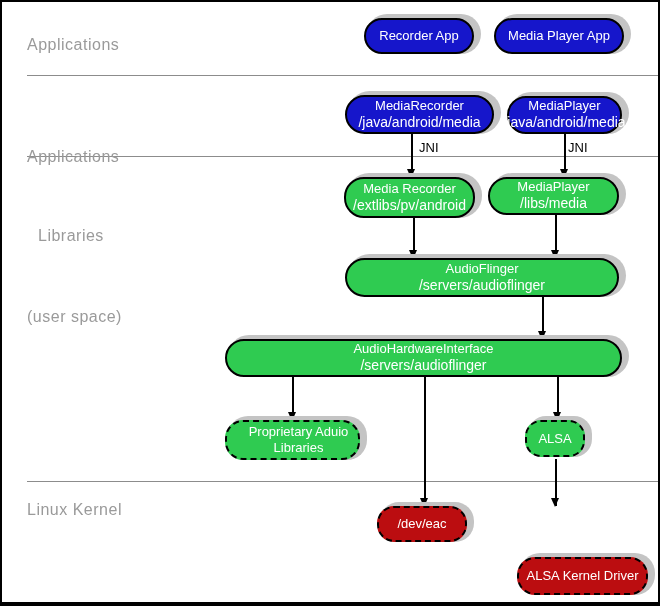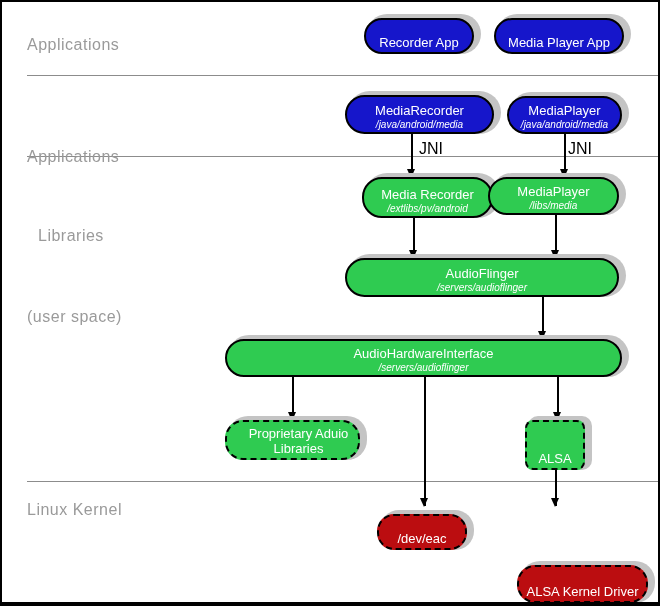--- a/index.html
+++ b/index.html
@@ -14,56 +14,56 @@
   }
   
   .sec{
     position:absolute;color:var(--section-label);font-size:16px;line-height:27px;
     letter-spacing:0.5px;white-space:pre;
   }
   
   .divider{position:absolute;left:25px;width:631px;height:1px;background:var(--divider);}
   
   .node{
-    position:absolute;display:flex;flex-direction:column;align-items:center;justify-content:flex-end;
+    position:absolute;display:flex;flex-direction:column;align-items:center;justify-content:center;
     box-sizing:border-box;color:#fff;text-align:center;border:2px solid #000;border-radius:20px;
     box-shadow:5px -2px 0 2px var(--shadow);font-size:13px;line-height:1.2;padding:1px 4px;
   }
   .blue{background:var(--app-blue);}
   .green{background:var(--lib-green);}
-  .red{background:var(--kernel-red);margin-top:8px;}
+  .red{background:var(--kernel-red);}
   .dashed{border-style:dashed;}
-  .node .path{font-size:10px;line-height:1.25;font-style:italic;}
+  .node .path{font-size:14px;line-height:1.25;}
   
   .vline{position:absolute;width:1.5px;background:#000;}
   .arrow::after{
     content:"";position:absolute;bottom:-1px;left:-3.6px;width:0;height:0;
     border-left:4.5px solid transparent;border-right:4.5px solid transparent;border-top:9px solid #000;
   }
-  .edge-label{position:absolute;color:#000;font-size:16px;}
+  .edge-label{position:absolute;color:#000;font-size:13px;}
 
   
   .lbl-applications{left:25px;top:29px;}
   .lbl-framework{left:25px;top:87px;}
   .lbl-framework .l2{padding-left:8px;}
   .lbl-libraries{left:25px;top:166px;}
   .lbl-libraries .l1{padding-left:11px;}
   .lbl-kernel{left:25px;top:494px;}
   .div1{top:73px;} .div2{top:154px;} .div3{top:479px;}
 
   .n-recorder-app{left:362px;top:16px;width:110px;height:36px;}
   .n-media-player-app{left:492px;top:16px;width:130px;height:36px;}
   .n-mediarecorder-fw{left:343px;top:93px;width:149px;height:39px;}
   .n-mediaplayer-fw{left:505px;top:94px;width:115px;height:38px;}
-  .n-mediarecorder-lib{left:360px;top:175px;width:131px;height:41px;}
+  .n-mediarecorder-lib{left:342px;top:175px;width:131px;height:41px;}
   .n-mediaplayer-lib{left:486px;top:175px;width:131px;height:38px;}
   .n-audioflinger{left:343px;top:256px;width:274px;height:39px;}
   .n-ahi{left:223px;top:337px;width:397px;height:38px;}
   .n-proprietary{left:223px;top:418px;width:135px;height:40px;border-radius:18px;padding-left:16px;}
-  .n-alsa{left:523px;top:418px;width:60px;height:50px;border-radius:8px;}
+  .n-alsa{left:523px;top:418px;width:60px;height:37px;border-radius:16px;}
   .n-dev-eac{left:375px;top:504px;width:90px;height:36px;border-radius:17px;}
   .n-dev-audio{left:513px;top:504px;width:84px;height:36px;border-radius:17px;}
   .n-other-drivers{left:353px;top:555px;width:132px;height:38px;border-radius:18px;}
   .n-alsa-driver{left:515px;top:555px;width:131px;height:38px;border-radius:18px;}
 
   .a1{left:409px;top:132px;height:43px;}
   .a2{left:562px;top:132px;height:43px;}
   .a3{left:411px;top:216px;height:40px;}
   .a4{left:553px;top:213px;height:43px;}
   .a5{left:540px;top:295px;height:42px;}

